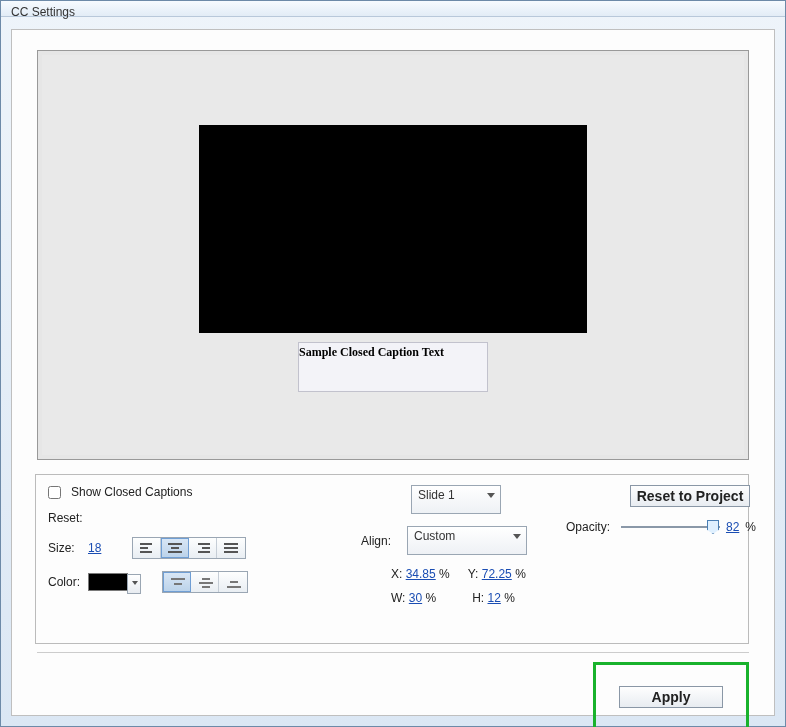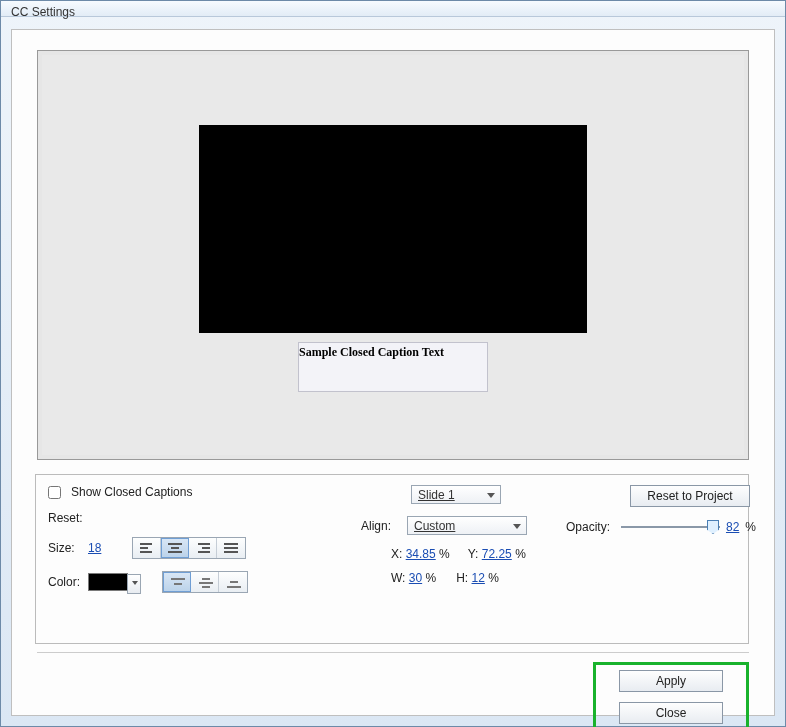--- a/index.html
+++ b/index.html
@@ -74,26 +74,25 @@
     padding: 10px 12px;
   }
   label.lab { display: inline-block; }
   .link { color: #1a4db3; text-decoration: underline; cursor: pointer; }
   input[type=checkbox] { vertical-align: middle; margin: 0 4px 0 0; }
 
   .combo {
     display: inline-block;
     border: 1px solid #9aa6b3;
     background: linear-gradient(#fff,#eef1f5);
-    height: 19px; line-height: 18px;
+    height: 29px; line-height: 18px;
     padding: 0 28px 0 6px;
     position: relative;
     font-size: 12px;
     color: #333;
-    text-decoration: underline;
   }
   .combo::after {
     content: "";
     position: absolute; right: 5px; top: 7px;
     border-left: 4px solid transparent;
     border-right: 4px solid transparent;
     border-top: 5px solid #555;
   }
 
   .btngroup {
@@ -160,21 +159,21 @@
     position:absolute; top:1px; width:12px; height:14px; left:86px;
     background:#dff0ff;
     border:1px solid #4a7fb5;
     clip-path: polygon(50% 0,100% 30%,100% 100%,0 100%,0 30%);
     transform: rotate(180deg);
   }
 
   .wbtn {
     display:inline-block; min-width:104px; height:22px; line-height:20px;
     border:1px solid #8a97a6; background:linear-gradient(#fefefe,#e8ecf1);
-    text-align:center; font-size:12px; cursor:default;
+    text-align:center; font-size:14px; cursor:default;font-weight:bold;
   }
 
   .hr { position:absolute; left:25px; right:25px; top:622px; height:1px; background:#ccc; }
 
   .actions {
     position:absolute; right:25px; top:632px; width:156px; height:70px;
     border:3px solid #19b22c; padding:6px 12px;
     display:flex; flex-direction:column; gap:10px; align-items:center; justify-content:center;
   }
 
@@ -278,21 +277,21 @@
             <span class="link">72.25</span>
             <span>%</span>
           </span>
         </div>
         <div class="row2" style="padding-left:30px">
           <span>
             <span>W:</span>
             <span class="link">30</span>
             <span>%</span>
           </span>
-          <span style="margin-left:2px">
+          <span style="margin-left:18px">
             <span>H:</span>
             <span class="link">12</span>
             <span>%</span>
           </span>
         </div>
       </div>
 
       <div class="col3">
         <div class="row" style="justify-content:flex-end;padding-right:6px">
           <span class="wbtn" style="min-width:120px">Reset to Project</span>
@@ -307,17 +306,16 @@
           <span>%</span>
         </div>
       </div>
 
     </div>
 
     <div class="hr"></div>
 
     <div class="actions">
       <span class="wbtn">Apply</span>
-      <span class="wbtn">Close</span>
     </div>
 
   </div>
 </div>
 
 </body></html>

